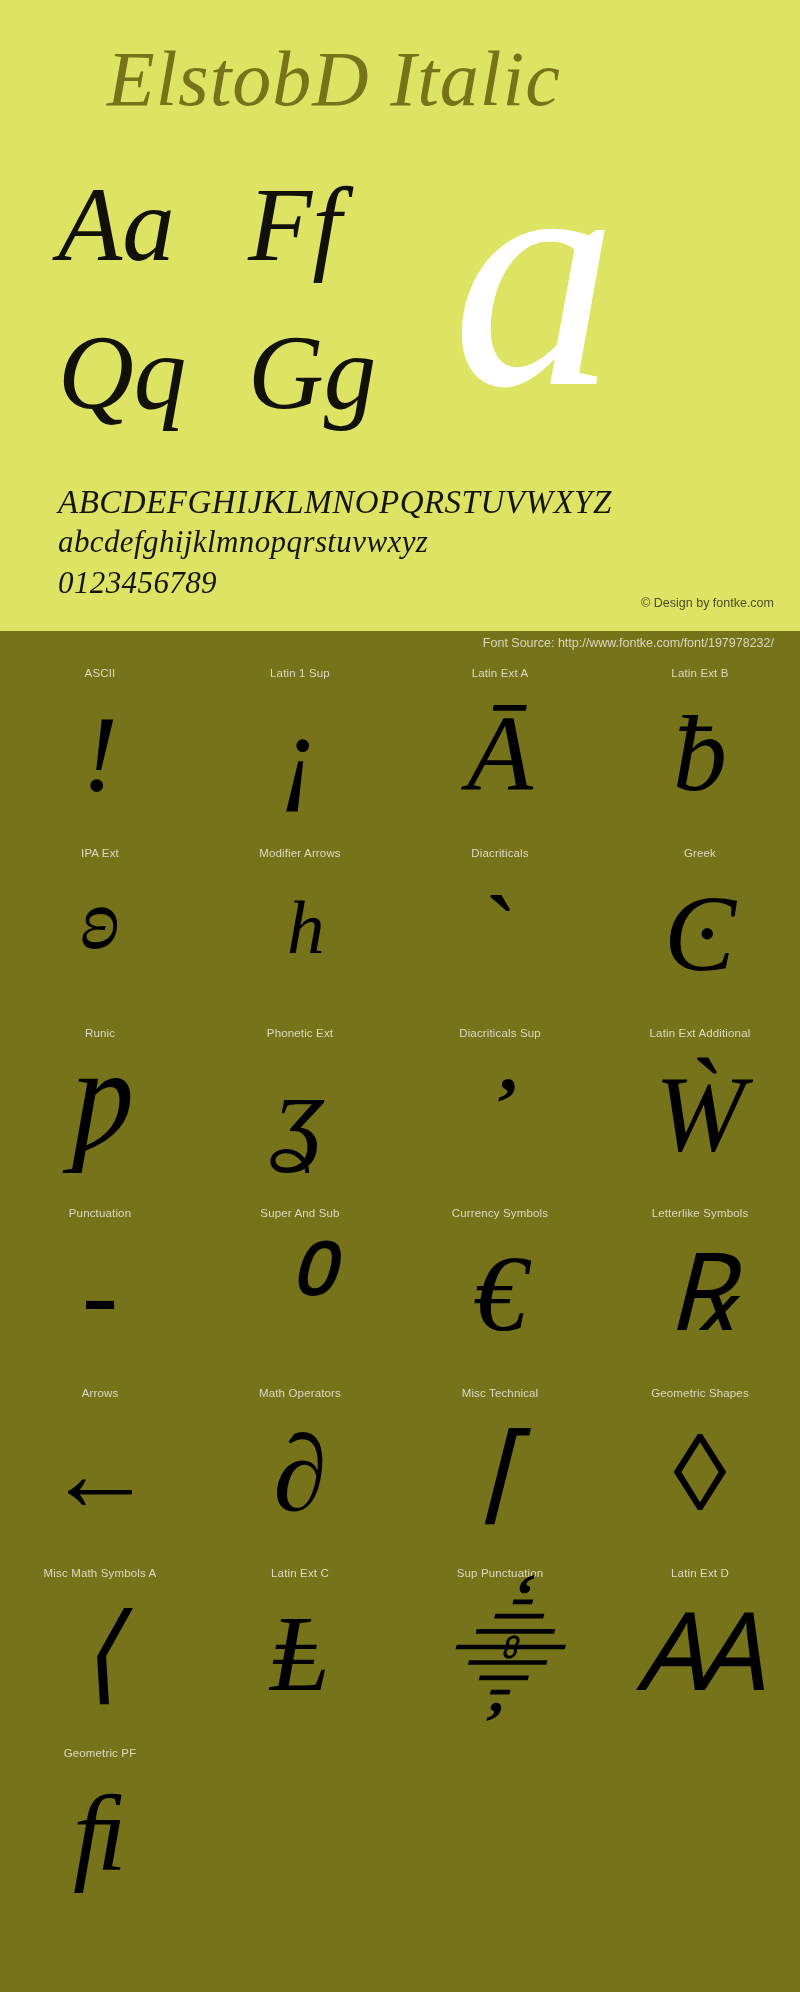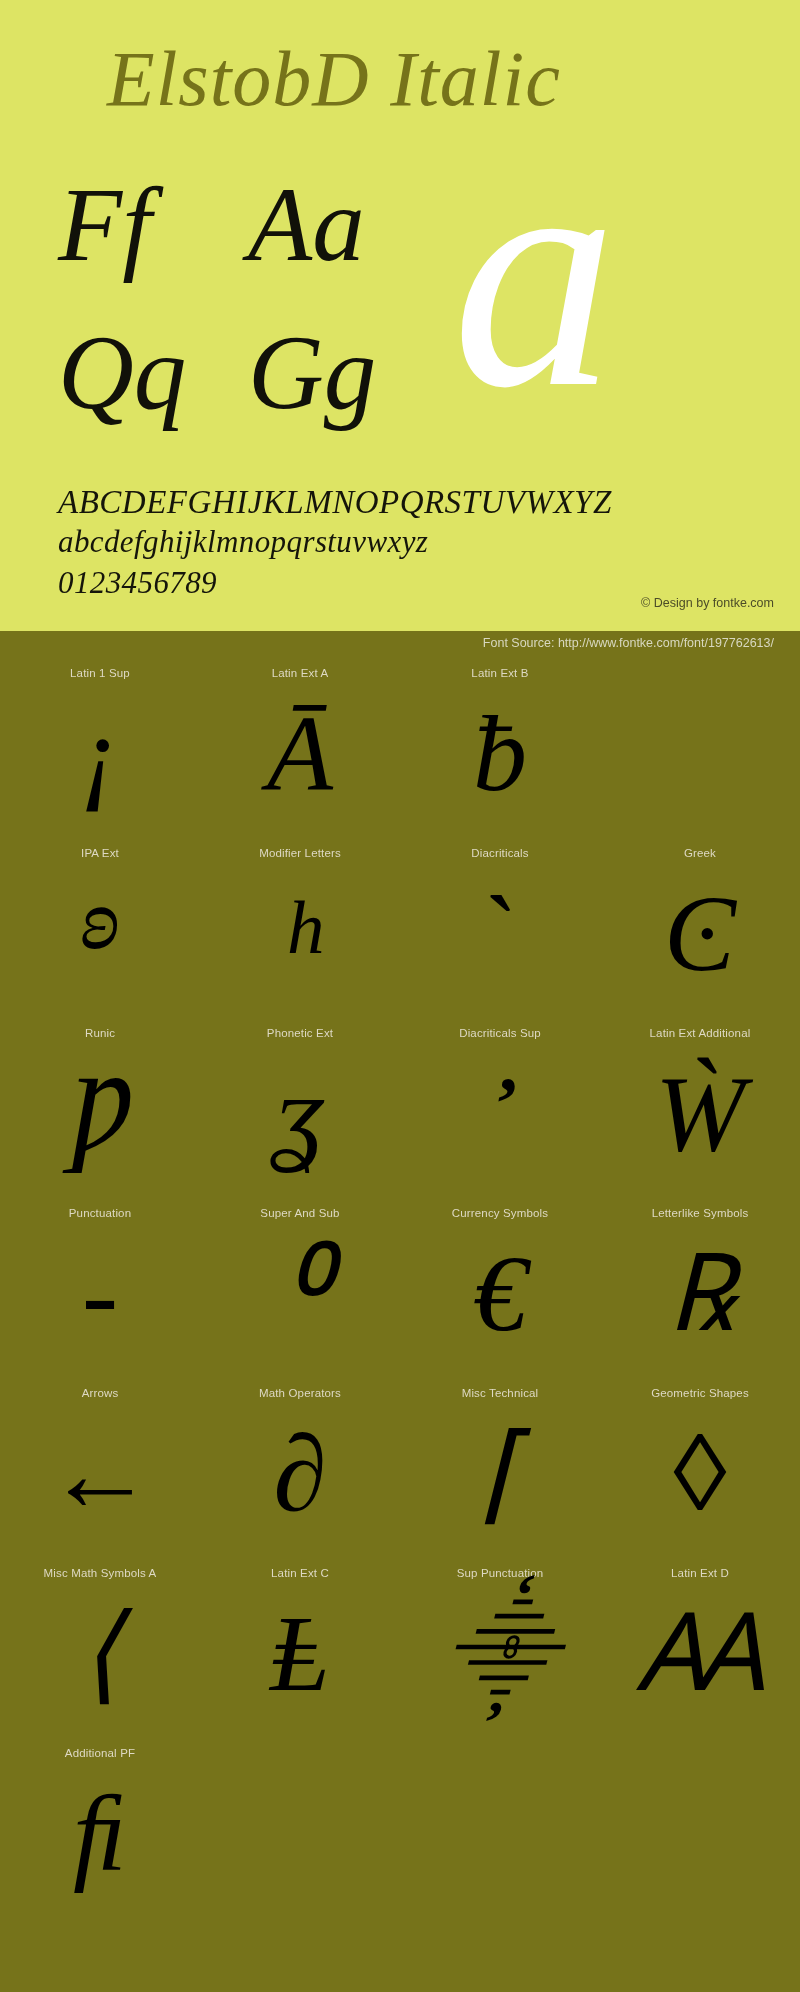--- a/index.html
+++ b/index.html
@@ -156,64 +156,68 @@
 <div id="page">
 
   <div class="hero">
 
     <div class="watermark">a</div>
 
     <div class="hero-title">ElstobD Italic</div>
 
     <div class="pairs">
       <div class="pair-row">
+        <div class="pair col1">Aa</div>
         <div class="pair col2">Ff</div>
-        <div class="pair col1">Aa</div>
       </div>
       <div class="pair-row">
         <div class="pair col2">Qq</div>
         <div class="pair col1">Gg</div>
       </div>
     </div>
 
     <div class="alpha-block">
       <div class="alpha-upper">ABCDEFGHIJKLMNOPQRSTUVWXYZ</div>
       <div class="alpha-lower">abcdefghijklmnopqrstuvwxyz</div>
       <div class="alpha-digits">0123456789</div>
     </div>
 
     <div class="credit">© Design by fontke.com</div>
   </div>
 
   <div class="source-bar">
-    <div class="source-text">Font Source: http://www.fontke.com/font/197762613/</div>
+    <div class="source-text">Font Source: http://www.fontke.com/font/197978232/</div>
   </div>
 
   <div class="grid" id="glyph-grid">
       <div class="grid-row">
+        <div class="cell">
+          <div class="cell-label">ASCII</div>
+          <div class="cell-glyph">!</div>
+        </div>
         <div class="cell">
           <div class="cell-label">Latin 1 Sup</div>
           <div class="cell-glyph">¡</div>
         </div>
         <div class="cell">
           <div class="cell-label">Latin Ext A</div>
           <div class="cell-glyph">Ā</div>
         </div>
         <div class="cell">
           <div class="cell-label">Latin Ext B</div>
           <div class="cell-glyph">ƀ</div>
         </div>
       </div>
       <div class="grid-row">
         <div class="cell">
           <div class="cell-label">IPA Ext</div>
           <div class="cell-glyph sm">ʚ</div>
         </div>
         <div class="cell">
-          <div class="cell-label">Modifier Letters</div>
+          <div class="cell-label">Modifier Arrows</div>
           <div class="cell-glyph lg">ʰ</div>
         </div>
         <div class="cell">
           <div class="cell-label">Diacriticals</div>
           <div class="cell-glyph">ˋ</div>
         </div>
         <div class="cell">
           <div class="cell-label">Greek</div>
           <div class="cell-glyph">Ͼ</div>
         </div>
@@ -285,19 +289,19 @@
           <div class="cell-label">Sup Punctuation</div>
           <div class="cell-glyph">⸎</div>
         </div>
         <div class="cell">
           <div class="cell-label">Latin Ext D</div>
           <div class="cell-glyph">Ꜳ</div>
         </div>
       </div>
       <div class="grid-row last">
         <div class="cell">
-          <div class="cell-label">Additional PF</div>
+          <div class="cell-label">Geometric PF</div>
           <div class="cell-glyph">ﬁ</div>
         </div>
       </div>
     </div>
 
 </div>
 
 </body></html>

